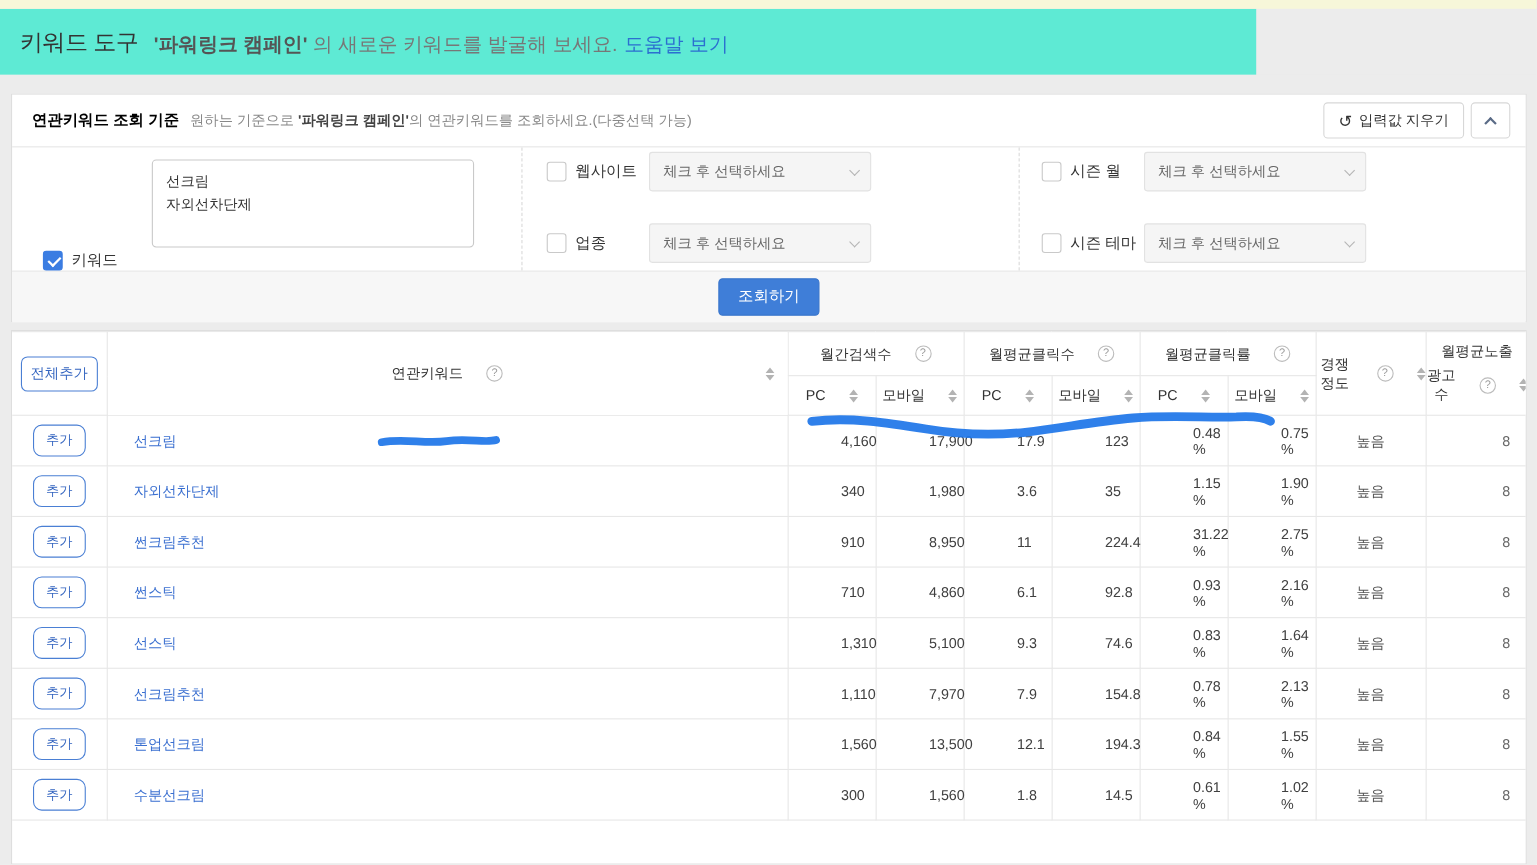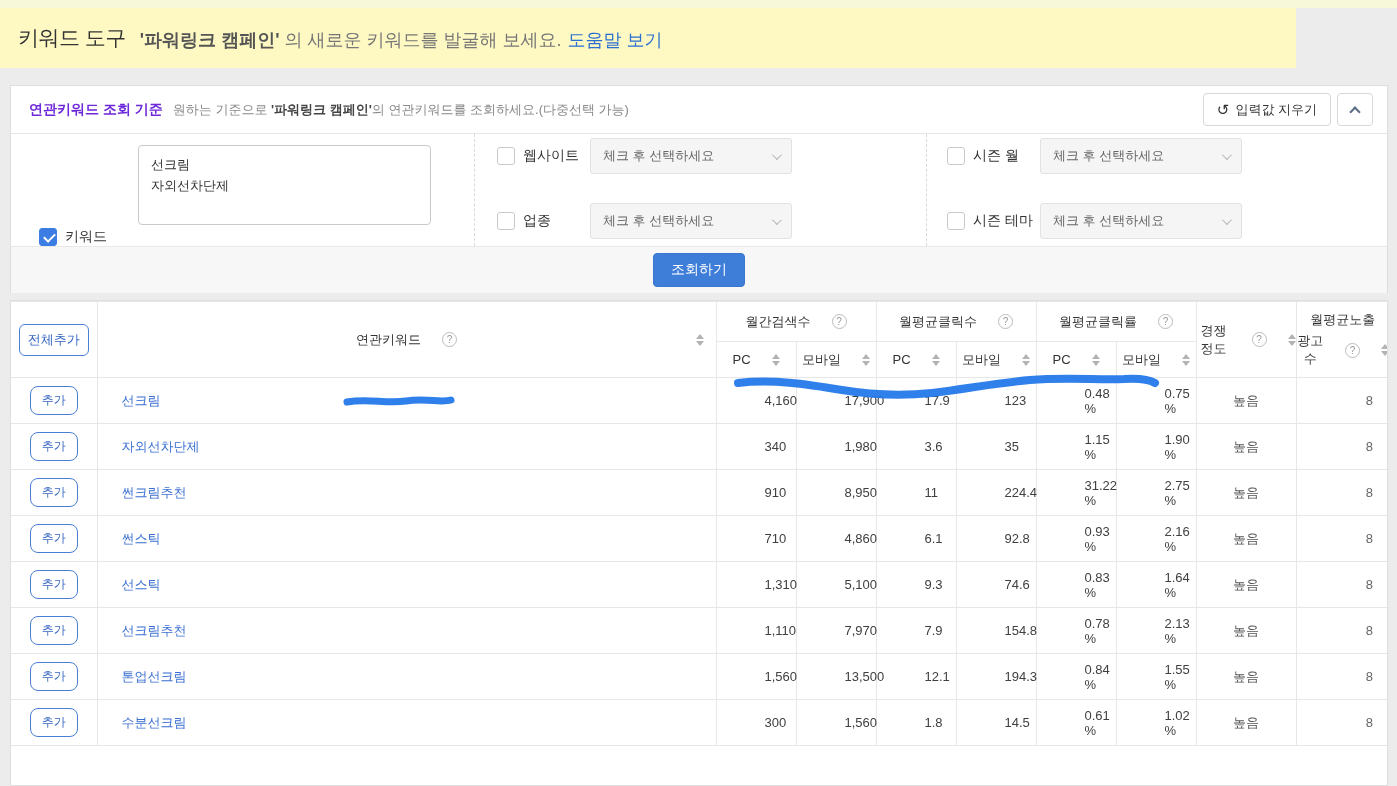--- a/index.html
+++ b/index.html
@@ -3,37 +3,37 @@
 <meta charset="utf-8">
 <style>
   * { margin:0; padding:0; box-sizing:border-box; }
   html,body { width:1397px; height:786px; overflow:hidden; background:#ececec;
               font-family:"Liberation Sans", sans-serif; position:relative; }
 
   
   .top-strip { position:absolute; top:0; left:0; width:1397px; height:8px; background:#f7f7d9; z-index:5; }
 
   
-  .page-header { position:absolute; top:8px; left:0; width:1296px; height:60px; background:#fef9c3;
+  .page-header { position:absolute; top:8px; left:0; width:1142px; height:60px; background:#5eead4;
                  display:flex; align-items:center; padding-left:18px; }
   .page-title { font-size:21px; color:#333; letter-spacing:-0.5px; }
   .page-sub { font-size:18px; color:#777; margin-left:14px; margin-top:4px; }
   .page-sub b { color:#555; font-weight:bold; }
   .help-link { color:#2b6fd0; margin-left:6px; cursor:pointer; }
 
   .gray-band { position:absolute; top:68px; left:0; width:1397px; height:718px; background:#ececec; }
 
   .card { position:absolute; left:10px; width:1378px; background:#fff; border:1px solid #dedede; }
   .card-criteria { top:85px; height:208px; }
   .card-results { top:300px; height:486px; overflow:hidden; }
 
   
   .crit-head { height:48px; display:flex; align-items:center; padding:0 14px 0 18px;
                border-bottom:1px solid #e6e6e6; }
-  .crit-title { font-size:14px; font-weight:bold; color:#6d28d9;text-align:center; }
+  .crit-title { font-size:14px; font-weight:bold; color:#000000;text-align:center; }
   .crit-desc { font-size:13px; color:#888; margin-left:10px; }
   .crit-desc b { color:#444; }
   .crit-head-right { margin-left:auto; display:flex; align-items:center; gap:6px; }
   .btn-outline { background:#fff; border:1px solid #d7d7d7; border-radius:4px; height:33px;
                  display:inline-flex; align-items:center; padding:0 13px; font-size:13px; color:#333;
                  cursor:pointer; font-family:inherit; }
   .reset-glyph { font-size:15px; color:#333; margin-right:6px; }
   .btn-collapse { width:36px; justify-content:center; padding:0; }
   .chev-up { width:8px; height:8px; border-top:2px solid #5a6b86; border-left:2px solid #5a6b86;
              transform:rotate(45deg); margin-top:4px; }

